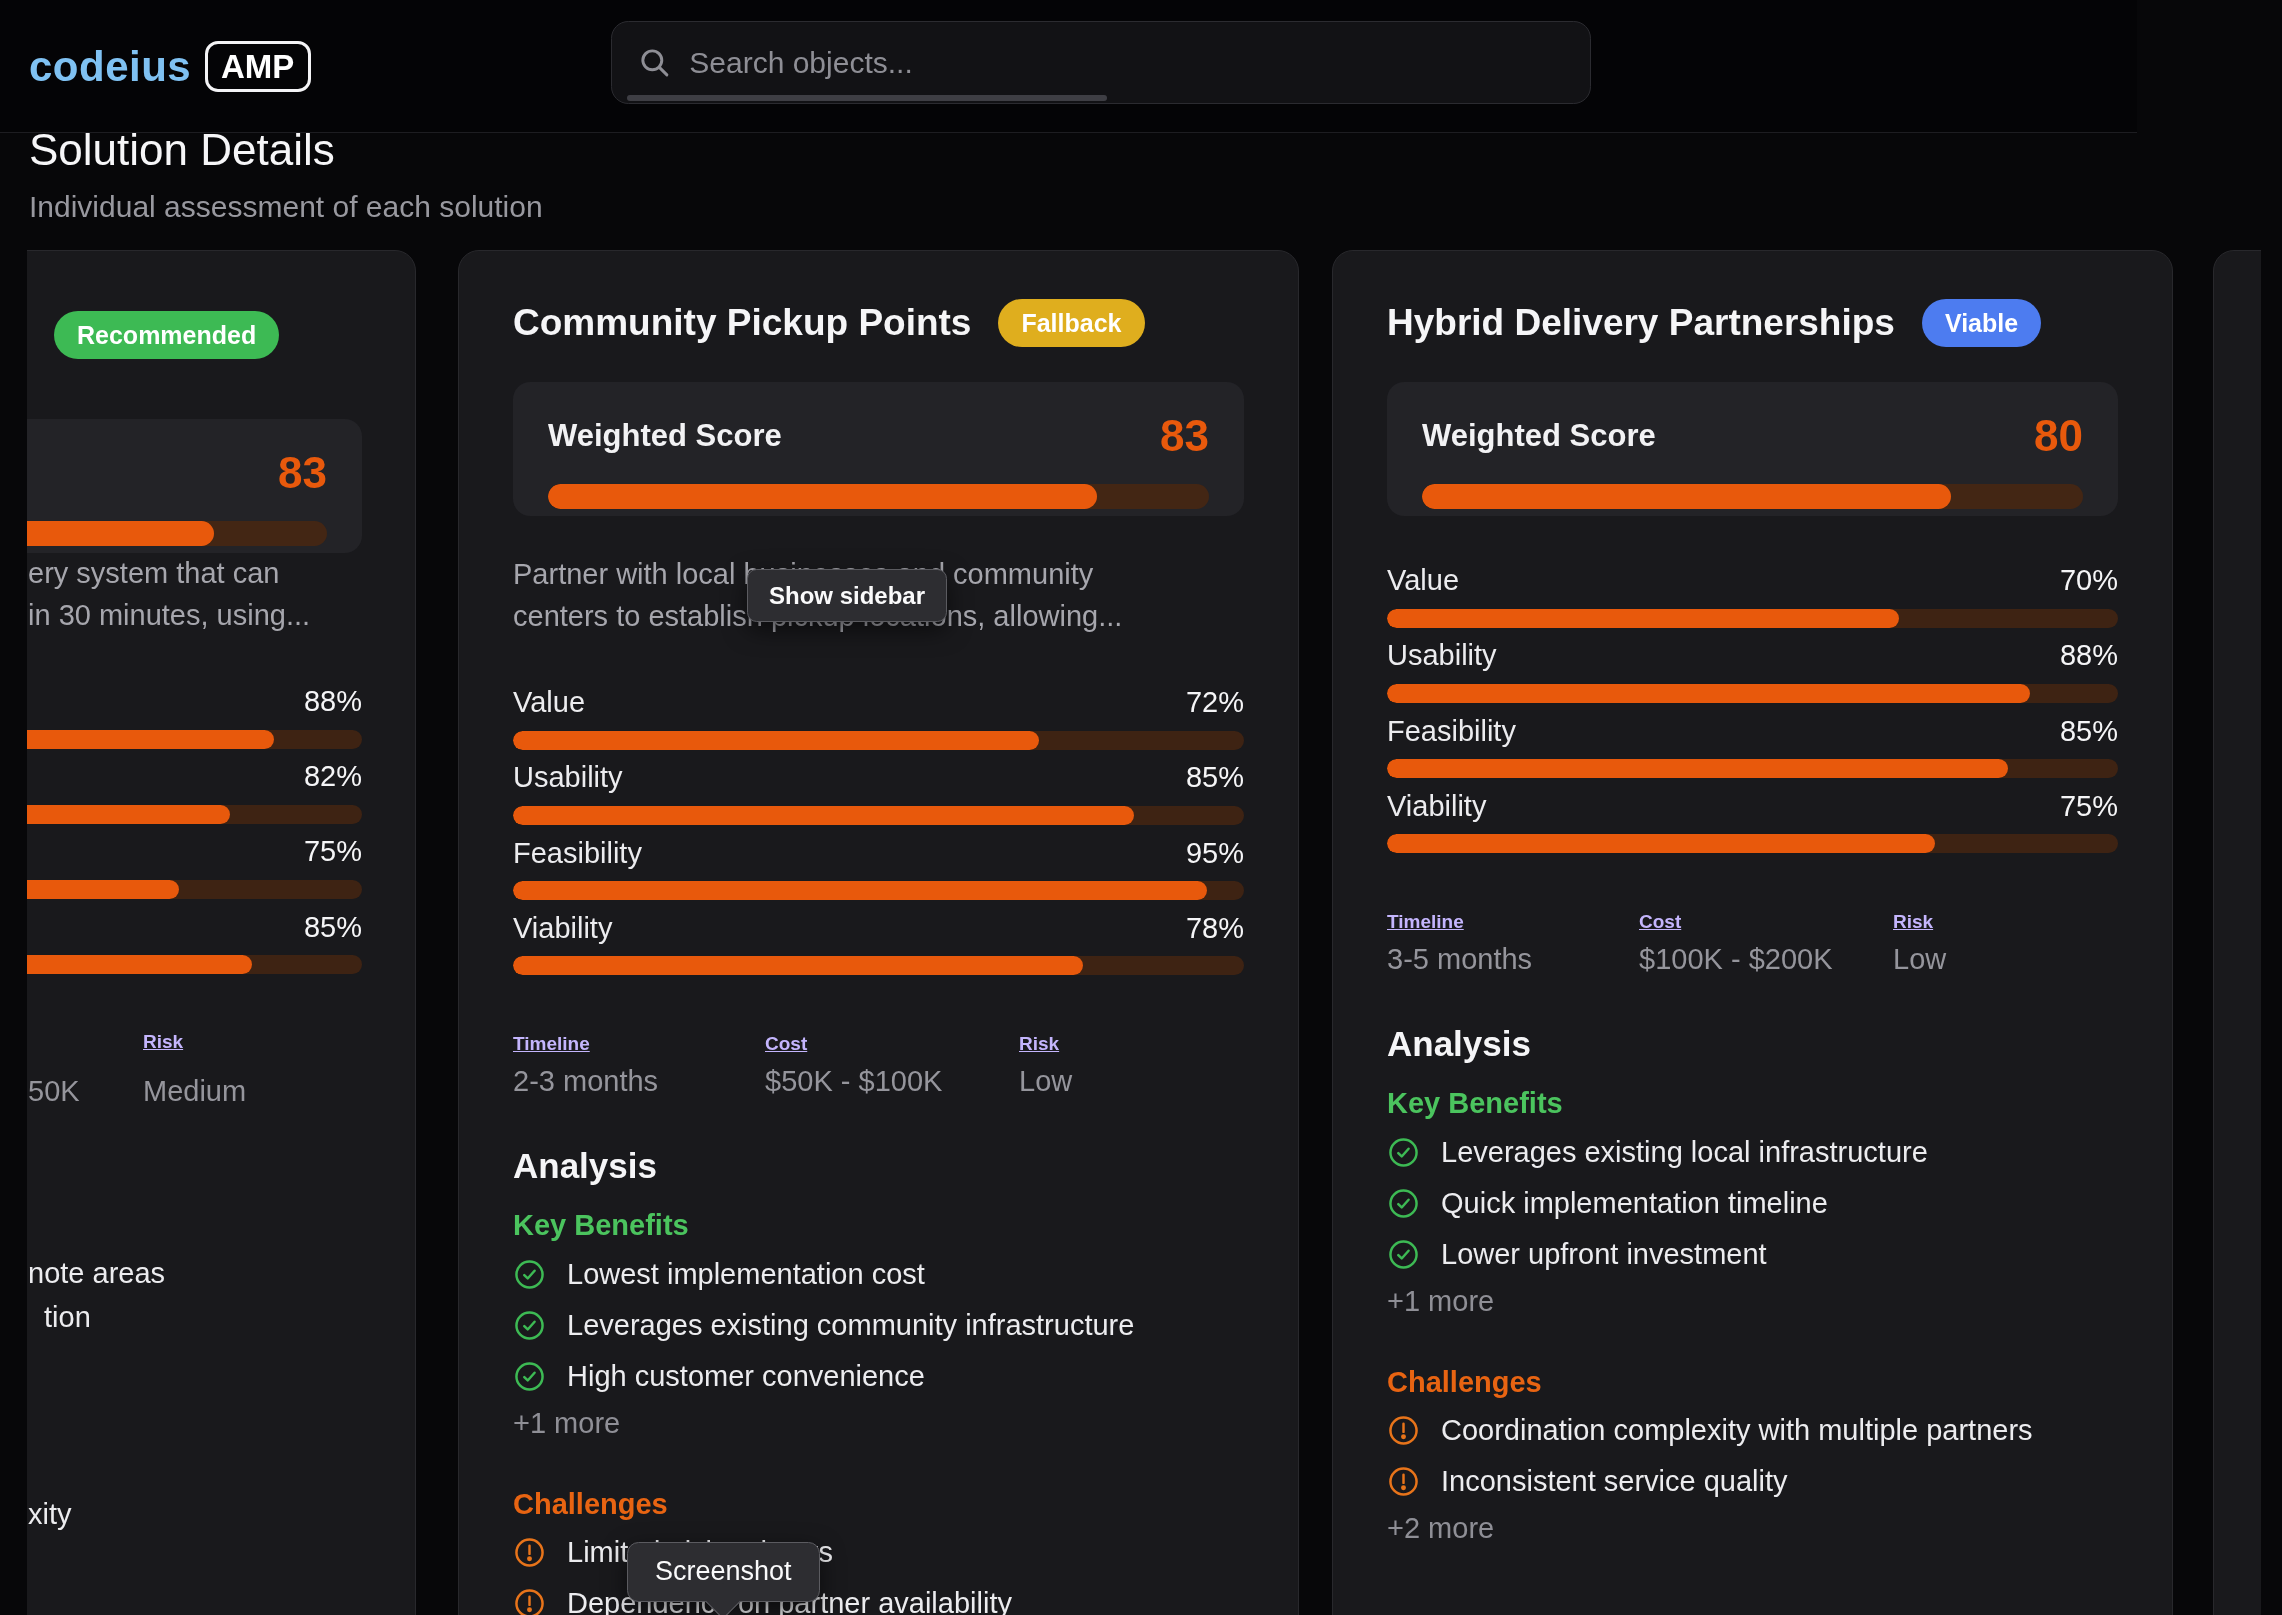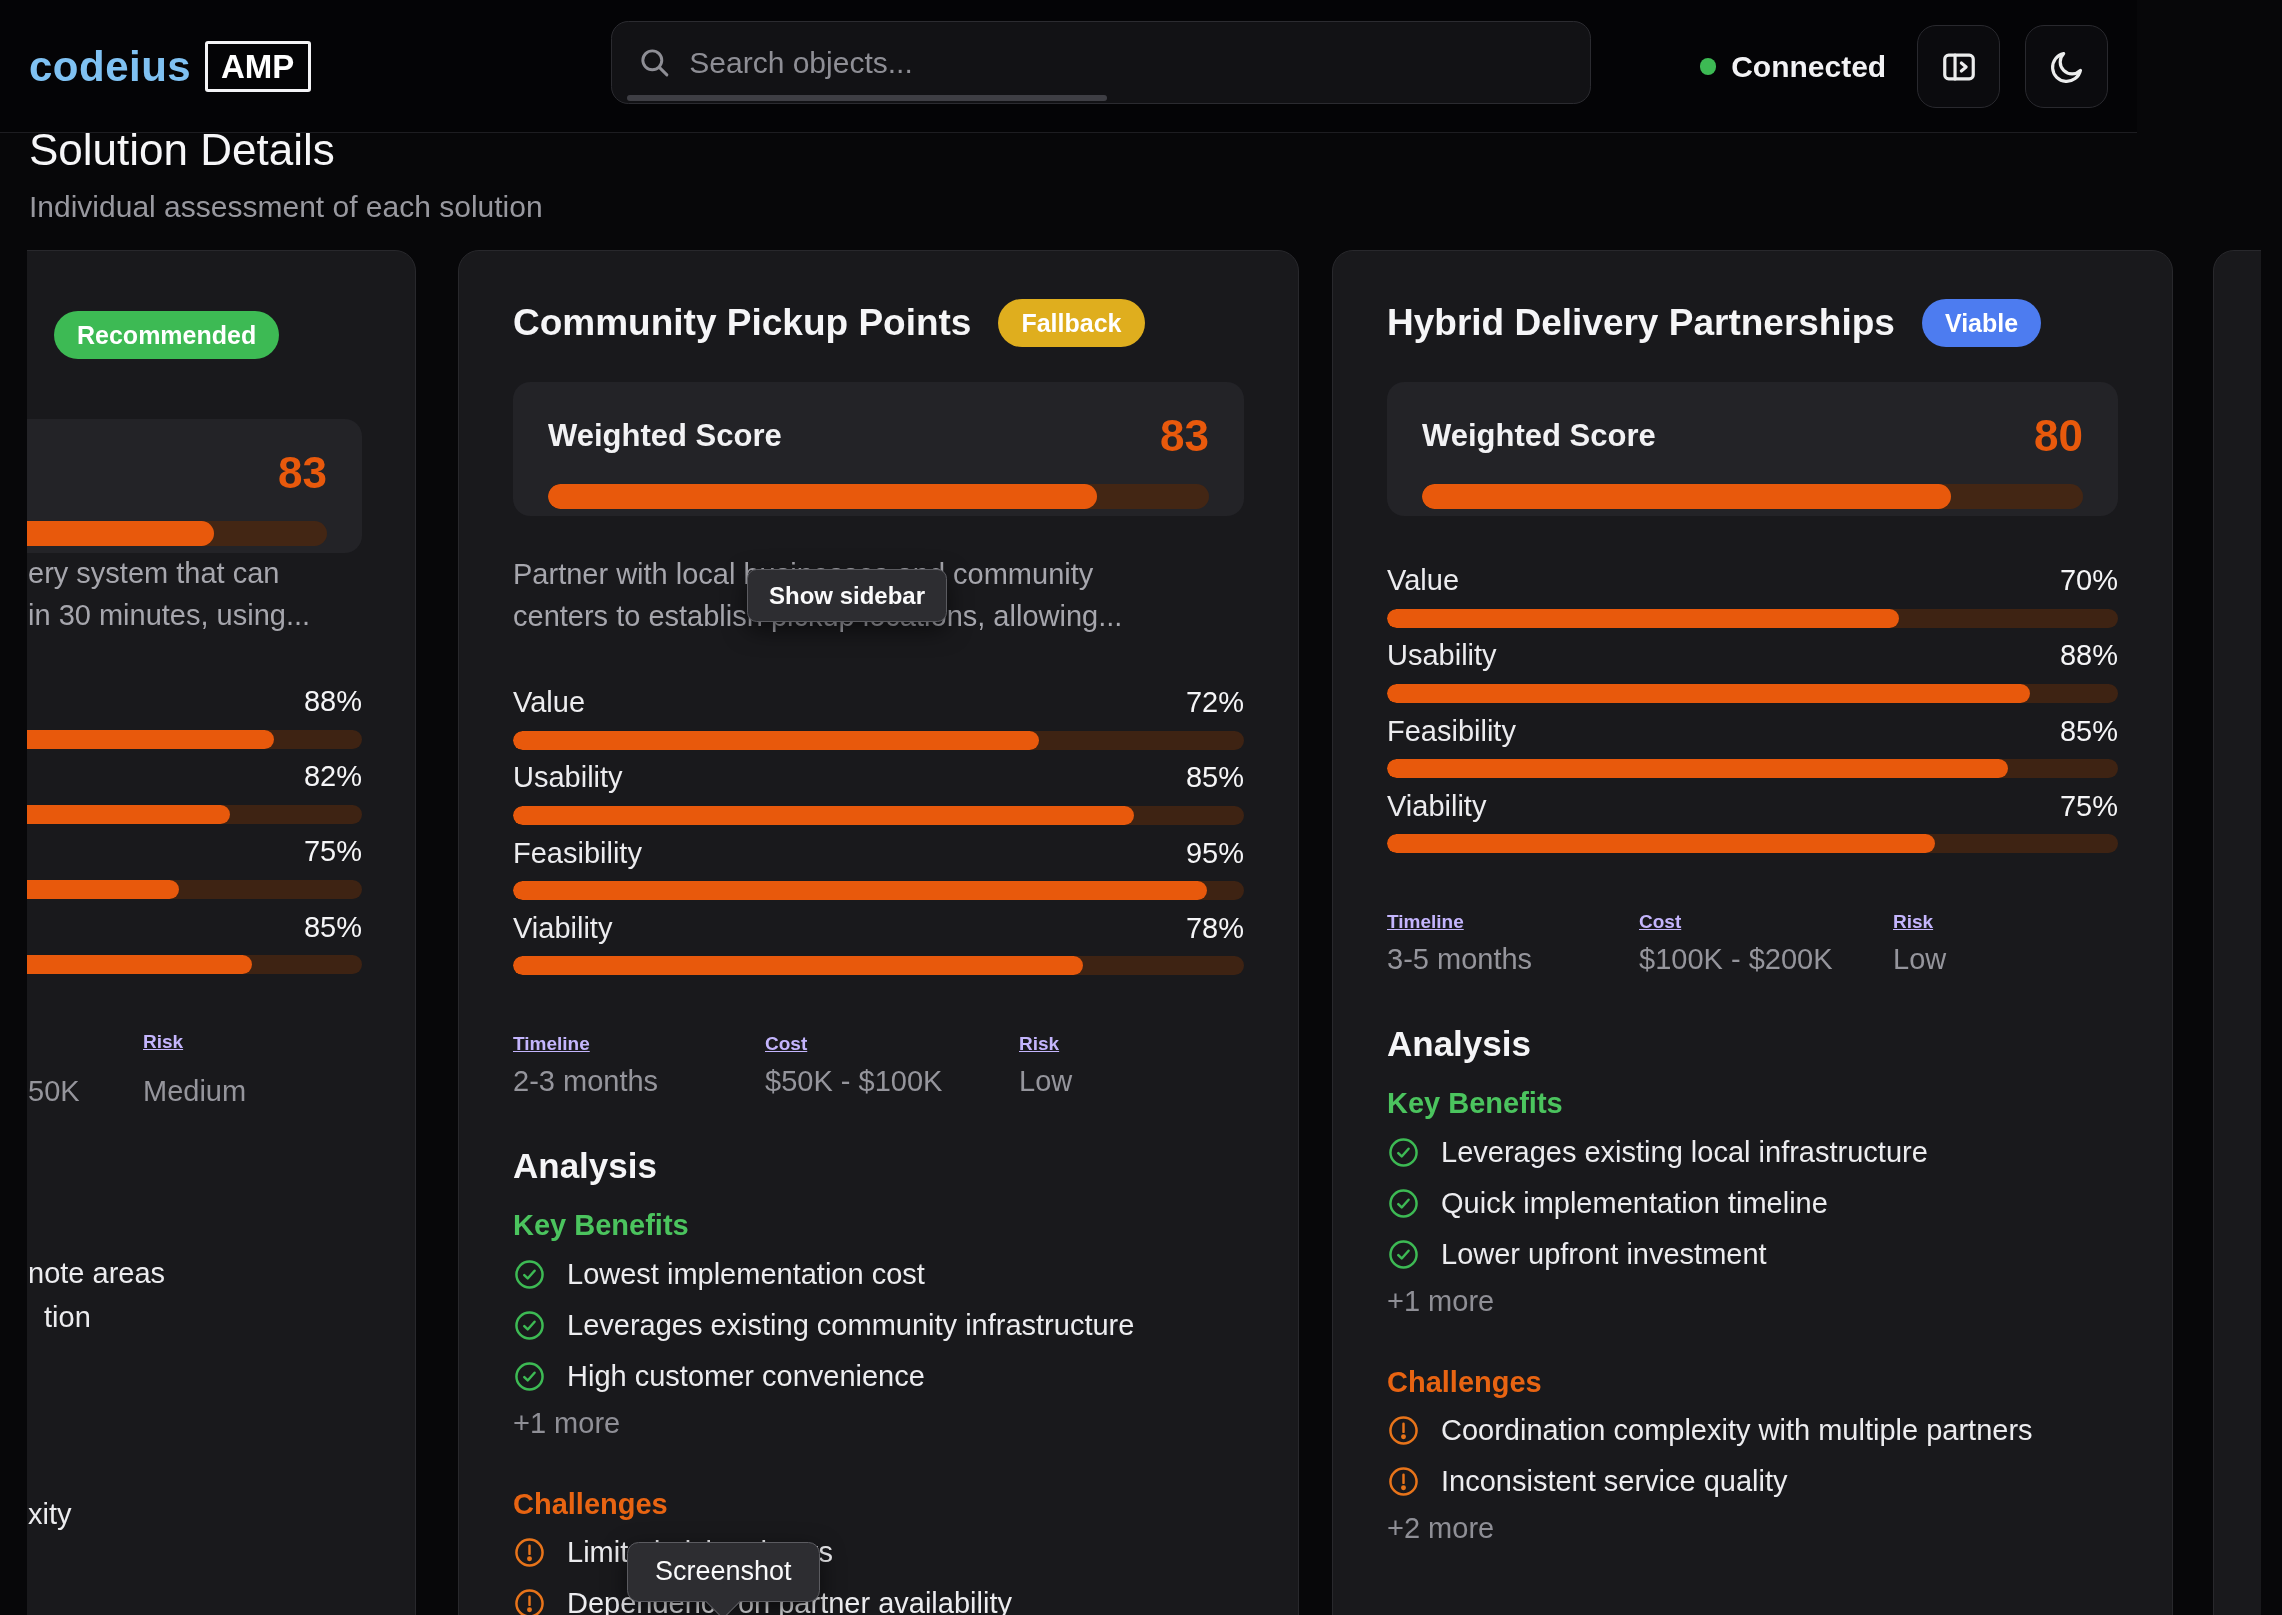--- a/index.html
+++ b/index.html
@@ -4,21 +4,21 @@
 <style>
   * { margin:0; padding:0; box-sizing:border-box; }
   html,body { width:2283px; height:1616px; overflow:hidden; background:#070709;
     font-family:"Liberation Sans", sans-serif; -webkit-font-smoothing:antialiased; }
 
   
   .header { position:absolute; left:0; top:0; width:2137px; height:133px; background:#040406;
     border-bottom:1.9px solid #1d1d21; z-index:30; }
   .logo-wrap { position:absolute; left:29px; top:0; height:133px; display:flex; align-items:center; gap:13.4px; }
   .logo-text { color:#7fc1f2; font-size:42px; font-weight:700; letter-spacing:0.5px; }
-  .logo-badge { color:#ffffff; font-size:33px; font-weight:700; border:3.8px solid #f4f4f6; border-radius:3px; padding:3.8px 13.4px; }
+  .logo-badge { color:#ffffff; font-size:33px; font-weight:700; border:3.8px solid #f4f4f6; border-radius:13px; padding:3.8px 13.4px; }
   .search { position:absolute; left:611px; top:21px; width:980px; height:83px; background:#121215;
     border:1.9px solid #2b2b30; border-radius:17.3px; display:flex; align-items:center; padding:0 25px; gap:17.3px; }
   .search input { flex:1; background:transparent; border:none; outline:none; color:#d6d6da;
     font-size:30px; font-family:"Liberation Sans", sans-serif; }
   .search input::placeholder { color:#8e8e95; }
   .search-underline { position:absolute; left:15.4px; bottom:1.9px; width:480px; height:5.8px; background:#3e3e44; border-radius:2.9px; }
   .status-cluster { position:absolute; right:29px; top:0; height:133px; display:flex; align-items:center; gap:25px; }
   .status { display:flex; align-items:center; gap:15.4px; margin-right:5.8px; }
   .status-dot { width:16.3px; height:16.3px; border-radius:50%; background:#3dba54; }
   .status-text { color:#f2f2f4; font-size:30px; font-weight:600; }
@@ -100,42 +100,20 @@
     <span>
       <svg width="35" height="35" viewBox="0 0 24 24" fill="none" stroke="#8e8e95" stroke-width="2" stroke-linecap="round">
         <circle cx="10.5" cy="10.5" r="6.5"></circle>
           <line x1="15.5" y1="15.5" x2="20.5" y2="20.5"></line>
       </svg>
     </span>
     <input type="text" placeholder="Search objects..." style="">
     <div class="search-underline"></div>
   </div>
 
-  <div class="status-cluster">
-    <div class="status">
-      <span class="status-dot"></span>
-      <span class="status-text">Connected</span>
-    </div>
-    <div class="icon-btn">
-      <span>
-        <svg width="38" height="38" viewBox="0 0 24 24" fill="none" stroke="#eceded" stroke-width="2" stroke-linecap="round" stroke-linejoin="round">
-          <rect x="3" y="4.5" width="18" height="15" rx="2.5"></rect>
-            <line x1="9.5" y1="4.5" x2="9.5" y2="19.5"></line>
-          <polyline points="13.5,9.5 16.5,12 13.5,14.5"></polyline>
-        </svg>
-      </span>
-    </div>
-    <div class="icon-btn">
-      <span>
-        <svg width="38" height="38" viewBox="0 0 24 24" fill="none" stroke="#eceded" stroke-width="2" stroke-linecap="round" stroke-linejoin="round">
-          <path d="M20.5 14.1 A 8.9 8.9 0 1 1 9.9 3.5 A 7.2 7.2 0 0 0 20.5 14.1 Z"></path>
-        </svg>
-      </span>
-    </div>
-  </div>
 </div>
 
 <div class="page-title">Solution Details</div>
 <div class="page-subtitle">Individual assessment of each solution</div>
 
 <div class="cards-viewport">
 
   <div class="card card-1">
     <span class="badge abs" style="left:478px; top:60px; background:#3dba54;">Recommended</span>
 

